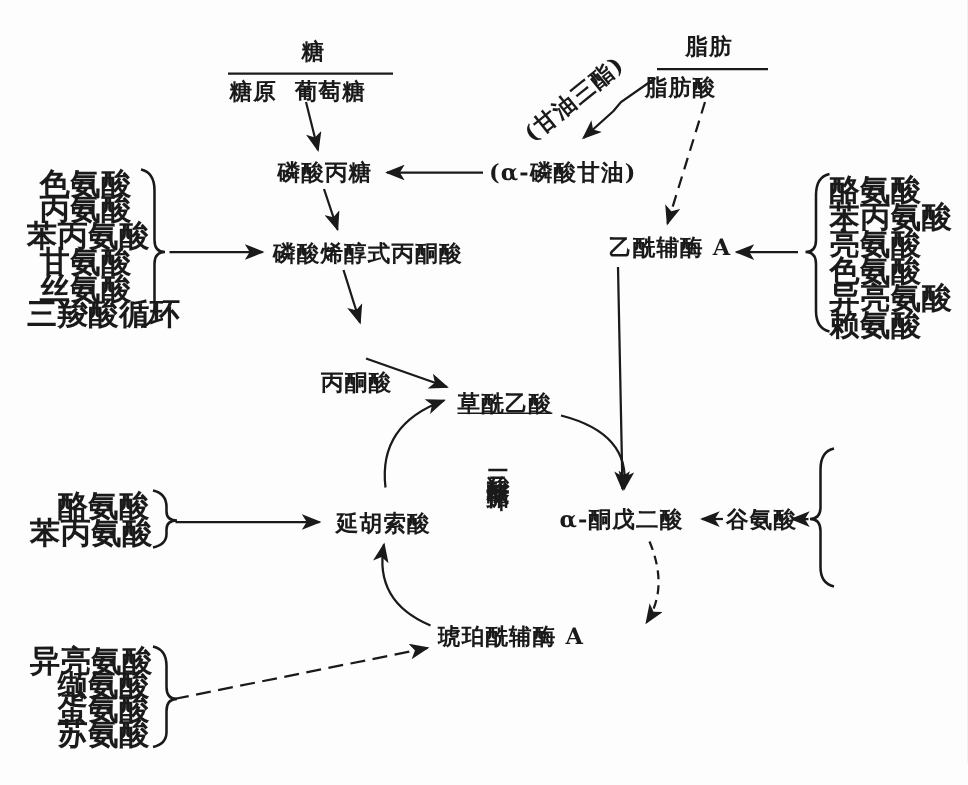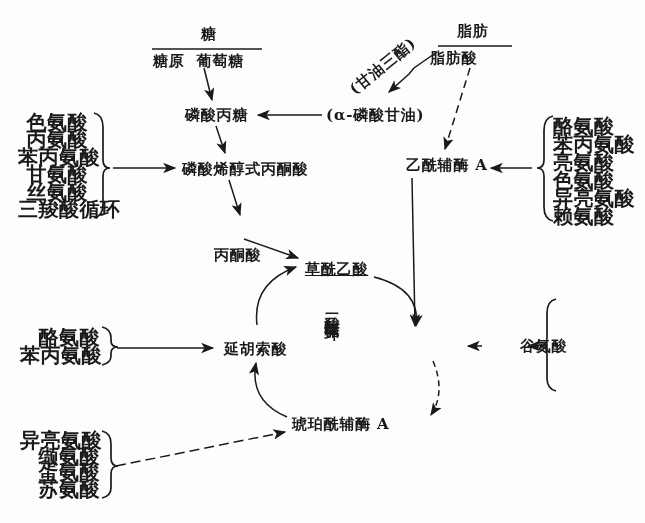--- a/index.html
+++ b/index.html
@@ -84,21 +84,22 @@
   <span class="lbl" style="left:185px;top:106px;">磷酸丙糖</span>
   <span class="lbl" style="left:326px;top:106px;">(α-磷酸甘油)</span>
 
   <span class="lbl" style="left:182px;top:160px;">磷酸烯醇式丙酮酸</span>
   <span class="lbl" style="left:214px;top:210px;margin-top:36px;">丙酮酸</span>
 
   <span class="lbl" style="left:406px;top:156px;">乙酰辅酶 A</span>
 
   <span class="lbl" style="left:305px;top:260px;text-decoration:underline;">草酰乙酸</span>
   <span class="vtext" style="left:322px;top:301px;">三羧酸循环</span>
-  <span class="lbl" style="left:484px;top:337px;margin-left:36px;">谷氨酸</span>
+  <span class="lbl" style="left:373px;top:337px;">α-酮戊二酸</span>
+  <span class="lbl" style="left:484px;top:337px;">谷氨酸</span>
   <span class="lbl" style="left:224px;top:340px;">延胡索酸</span>
   <span class="lbl" style="left:292px;top:415px;">琥珀酰辅酶 A</span>
 
   <div class="amino-col r" style="left:18px;top:114px;width:70px;line-height:17.4px;">
     <div>色氨酸</div>
     <div>丙氨酸</div>
     <div>苯丙氨酸</div>
     <div>甘氨酸</div>
     <div>丝氨酸</div>
     <div>三羧酸循环</div>

